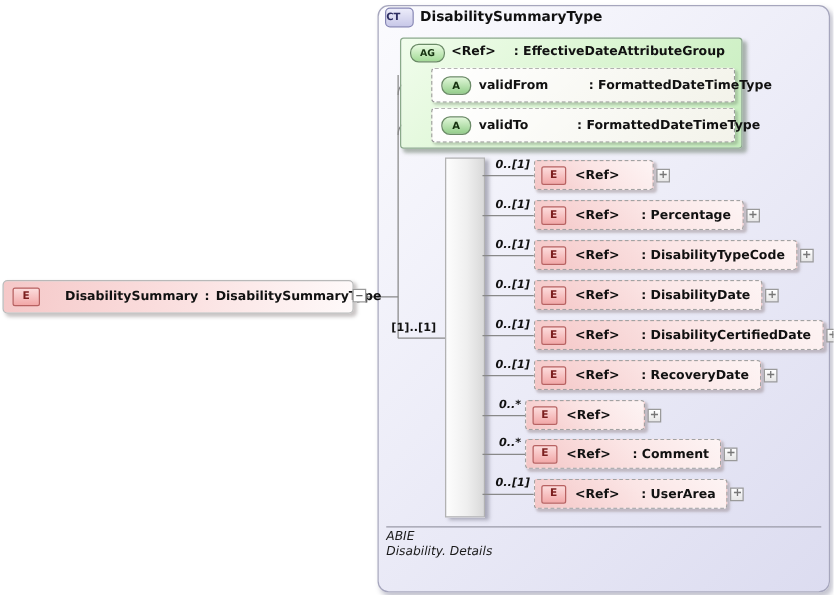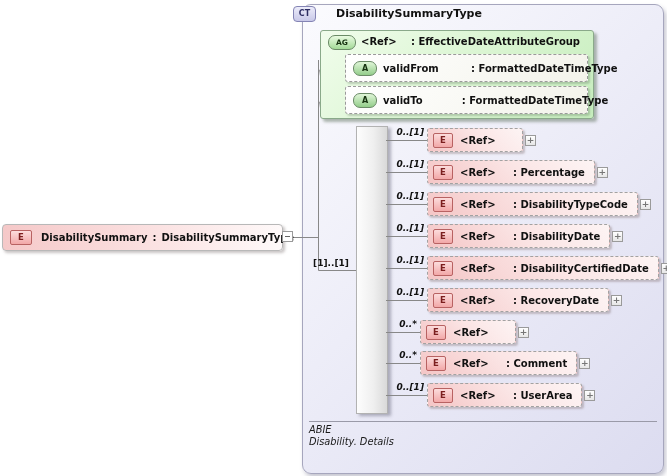--- a/index.html
+++ b/index.html
@@ -5,24 +5,24 @@
   html,body{margin:0;padding:0;background:#fff;}
   #stage{position:relative;width:667px;height:476px;background:#fff;overflow:hidden;
          font-family:"DejaVu Sans","Liberation Sans",sans-serif;}
   svg.wires{position:absolute;left:0;top:0;z-index:2;}
 
   
   .panel{position:absolute;left:302px;top:4px;width:360px;height:468px;z-index:1;
          border:1px solid #a6a6bd;border-radius:9px;
          background:linear-gradient(135deg,#fbfbfe 0%,#ededf8 45%,#dcdcf0 100%);
          box-shadow:2px 3px 4px rgba(90,90,120,.35);}
-  .ct-badge{position:absolute;left:293px;top:6px;width:21px;height:14px;z-index:3;
+  .ct-badge{position:absolute;left:308px;top:6px;width:21px;height:14px;z-index:3;
             border:1px solid #8484b4;border-radius:4px;color:#2d2d62;
             background:linear-gradient(180deg,#ececfa,#c8c8e8);
-            font-size:8px;font-weight:bold;text-align:center;line-height:14px;}
+            font-size:8px;font-weight:bold;line-height:14px;}
   .panel-title{position:absolute;left:336px;top:7px;z-index:3;font-size:11px;font-weight:bold;color:#111;}
 
   
   .ag-box{position:absolute;left:320px;top:30px;width:272px;height:87px;z-index:3;
           border:1px solid #8aa98a;border-radius:3px;
           background:linear-gradient(135deg,#f1fdec 0%,#ddf6d5 45%,#c6edbd 100%);
           box-shadow:3px 3px 3px rgba(110,125,110,.55);}
   .ag-badge{position:absolute;left:7px;top:4px;width:26px;height:13px;
             border:1px solid #6a8a66;border-radius:7px;color:#15310f;
             background:linear-gradient(180deg,#e9fbe1,#a3da97);
@@ -68,21 +68,21 @@
         border:1px solid #9a9a9a;background:linear-gradient(180deg,#ffffff,#e6e6e6);
         color:#777;font-size:9px;line-height:9px;text-align:center;font-weight:bold;}
 
   
   .root-el{position:absolute;left:2px;top:224px;width:281px;height:27px;z-index:3;box-sizing:border-box;
            border:1px solid #b8b8b8;border-radius:4px;
            background:linear-gradient(100deg,#f5c8c8 0%,#fbe2e2 55%,#fefafa 100%);
            box-shadow:2px 2px 3px rgba(120,110,110,.4);
            display:flex;align-items:center;}
   .root-el .e-badge{margin-left:7px;width:20px;}
-  .root-el .rname{margin-left:9px;font-size:10px;font-weight:bold;color:#111;white-space:nowrap;}
+  .root-el .rname{margin-left:20px;font-size:10px;font-weight:bold;color:#111;white-space:nowrap;}
   .root-el .rsep{margin:0 5px;font-size:10px;font-weight:bold;color:#111;}
   .root-el .rtype{font-size:10px;font-weight:bold;color:#111;white-space:nowrap;}
   .handle{position:absolute;left:282px;top:231px;width:11px;height:11px;z-index:4;box-sizing:border-box;
           border:1px solid #9a9a9a;background:#fff;}
   .handle .dash{position:absolute;left:2px;top:4px;width:5px;height:1px;background:#666;}
 
   
   .footer-sep{position:absolute;left:309px;top:421px;width:348px;height:1px;background:#9a9aa8;z-index:3;}
   .footer{position:absolute;left:309px;top:424px;width:352px;z-index:3;
           font-size:9.8px;font-style:italic;color:#1a1a1a;line-height:11.5px;}

